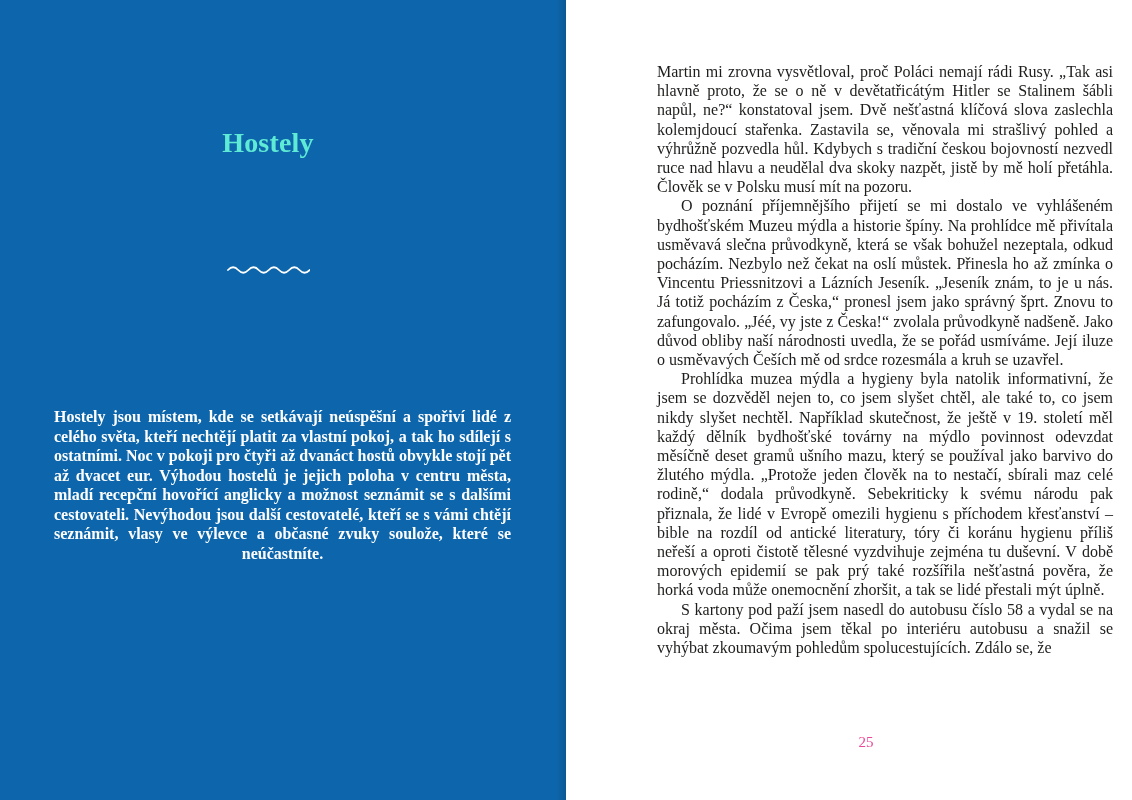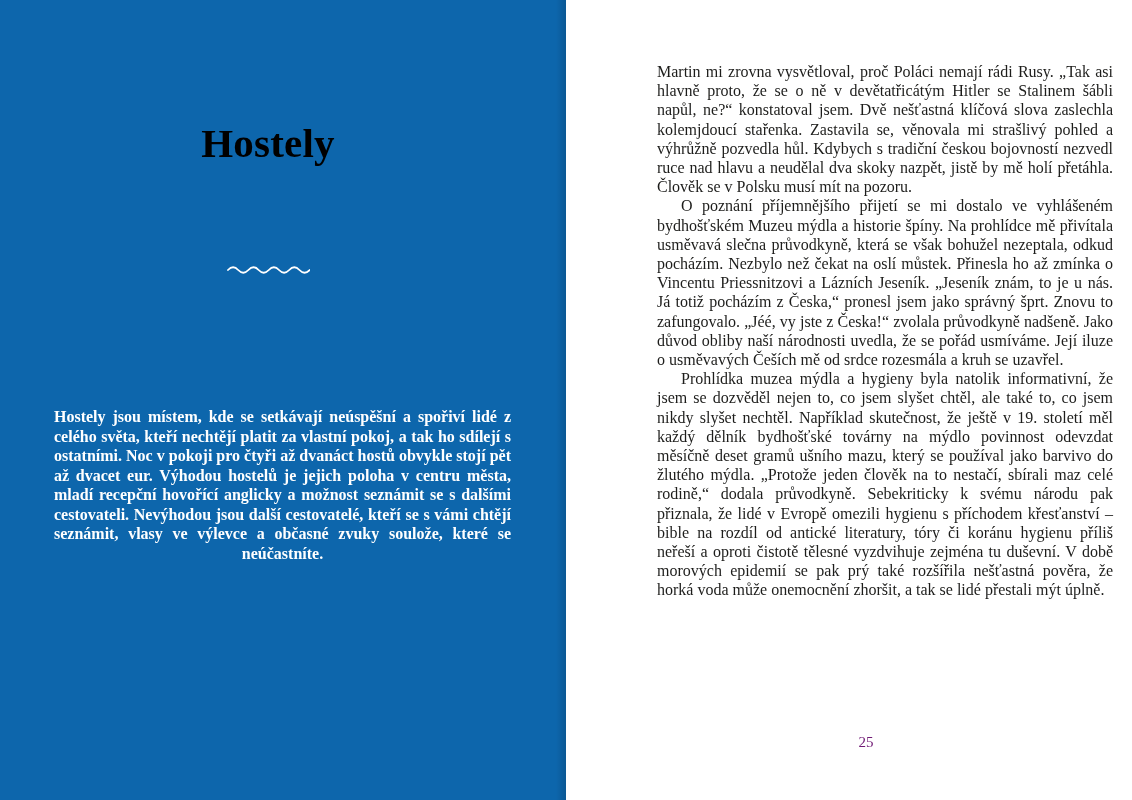--- a/index.html
+++ b/index.html
@@ -31,24 +31,24 @@
     width: 10px;
     height: 100%;
     background: linear-gradient(90deg, rgba(0,0,0,0), rgba(0,0,0,0.14));
   }
   .chapter-title {
     position: absolute;
     top: 126px;
     left: 0;
     width: 536px;
     text-align: center;
-    font-size: 41px;
+    font-size: 28px;
     line-height: 34px;
     font-weight: bold;
-    color: #000000;
+    color: #5eead4;
     letter-spacing: 0.2px;
   }
   .wave-ornament {
     position: absolute;
     top: 263px;
     left: 226px;
     width: 84px;
     height: 12px;
   }
   .intro-text {
@@ -90,21 +90,21 @@
   .body-text p.indented {
     text-indent: 24px;
   }
   .page-number {
     position: absolute;
     left: 270px;  
     top: 734px;
     width: 60px;
     text-align: center;
     font-size: 15px;
-    color: #701a75;
+    color: #ec4899;
   }
 </style>
 </head>
 <body>
 
 <div class="spread">
 
   <div class="page-left">
     <div class="chapter-title">Hostely</div>
 
@@ -113,18 +113,19 @@
     </svg>
 
     <p class="intro-text">Hostely jsou místem, kde se setkávají neúspěšní a spořiví lidé z celého světa, kteří nechtějí platit za vlastní pokoj, a tak ho sdílejí s ostatními. Noc v pokoji pro čtyři až dvanáct hostů obvykle stojí pět až dvacet eur. Výhodou hostelů je jejich poloha v centru města, mladí recepční hovořící anglicky a možnost seznámit se s dalšími cestovateli. Nevýhodou jsou další cestovatelé, kteří se s vámi chtějí seznámit, vlasy ve výlevce a občasné zvuky soulože, které se neúčastníte.</p>
   </div>
 
   <div class="page-right">
     <div class="body-text">
       <p>Martin mi zrovna vysvětloval, proč Poláci nemají rádi Rusy. „Tak asi hlavně proto, že se o ně v devětatřicátým Hitler se Stalinem šábli napůl, ne?“ konstatoval jsem. Dvě nešťastná klíčová slova zaslechla kolemjdoucí stařenka. Zastavila se, věnovala mi strašlivý pohled a výhrůžně pozvedla hůl. Kdybych s tradiční českou bojovností nezvedl ruce nad hlavu a neudělal dva skoky nazpět, jistě by mě holí přetáhla. Člověk se v Polsku musí mít na pozoru.</p>
       <p class="indented">O poznání příjemnějšího přijetí se mi dostalo ve vyhlášeném bydhošťském Muzeu mýdla a historie špíny. Na prohlídce mě přivítala usměvavá slečna průvodkyně, která se však bohužel nezeptala, odkud pocházím. Nezbylo než čekat na oslí můstek. Přinesla ho až zmínka o Vincentu Priessnitzovi a Lázních Jeseník. „Jeseník znám, to je u nás. Já totiž pocházím z Česka,“ pronesl jsem jako správný šprt. Znovu to zafungovalo. „Jéé, vy jste z Česka!“ zvolala průvodkyně nadšeně. Jako důvod obliby naší národnosti uvedla, že se pořád usmíváme. Její iluze o usměvavých Češích mě od srdce rozesmála a kruh se uzavřel.</p>
       <p class="indented">Prohlídka muzea mýdla a hygieny byla natolik informativní, že jsem se dozvěděl nejen to, co jsem slyšet chtěl, ale také to, co jsem nikdy slyšet nechtěl. Například skutečnost, že ještě v 19. století měl každý dělník bydhošťské továrny na mýdlo povinnost odevzdat měsíčně deset gramů ušního mazu, který se používal jako barvivo do žlutého mýdla. „Protože jeden člověk na to nestačí, sbírali maz celé rodině,“ dodala průvodkyně. Sebekriticky k svému národu pak přiznala, že lidé v Evropě omezili hygienu s příchodem křesťanství – bible na rozdíl od antické literatury, tóry či koránu hygienu příliš neřeší a oproti čistotě tělesné vyzdvihuje zejména tu duševní. V době morových epidemií se pak prý také rozšířila nešťastná pověra, že horká voda může onemocnění zhoršit, a tak se lidé přestali mýt úplně.</p>
+      <p class="indented">S kartony pod paží jsem nasedl do autobusu číslo 58 a vydal se na okraj města. Očima jsem těkal po interiéru autobusu a snažil se vyhýbat zkoumavým pohledům spolucestujících. Zdálo se, že</p>
     </div>
 
     <div class="page-number">25</div>
   </div>
 
 </div>
 
 </body></html>

